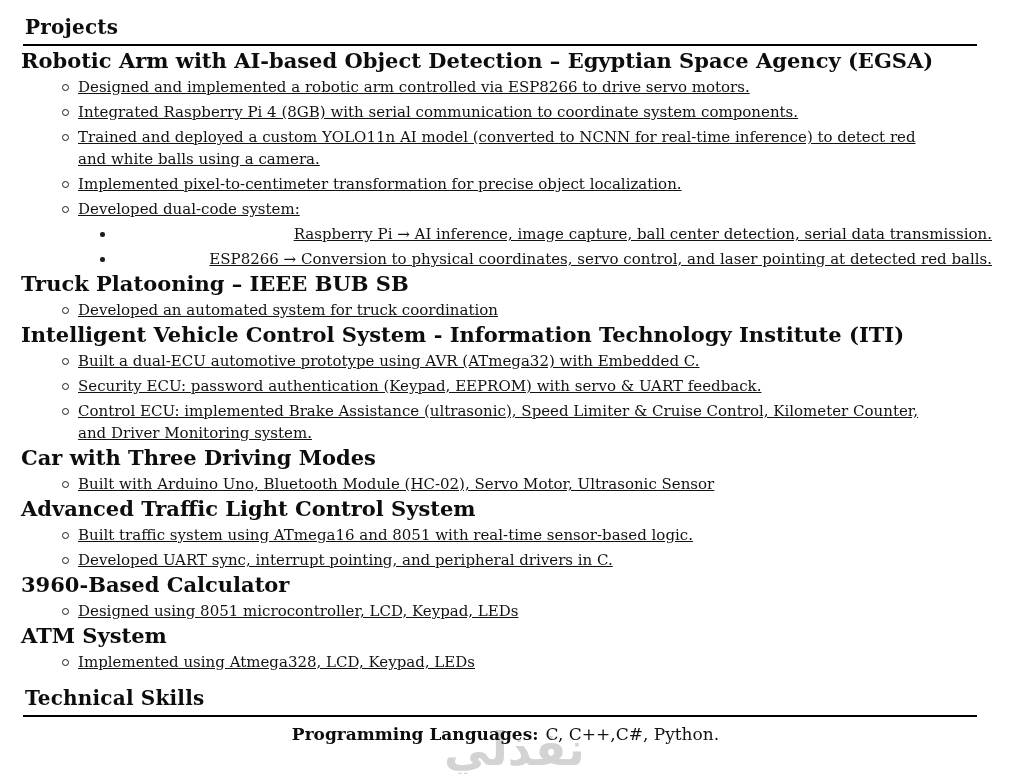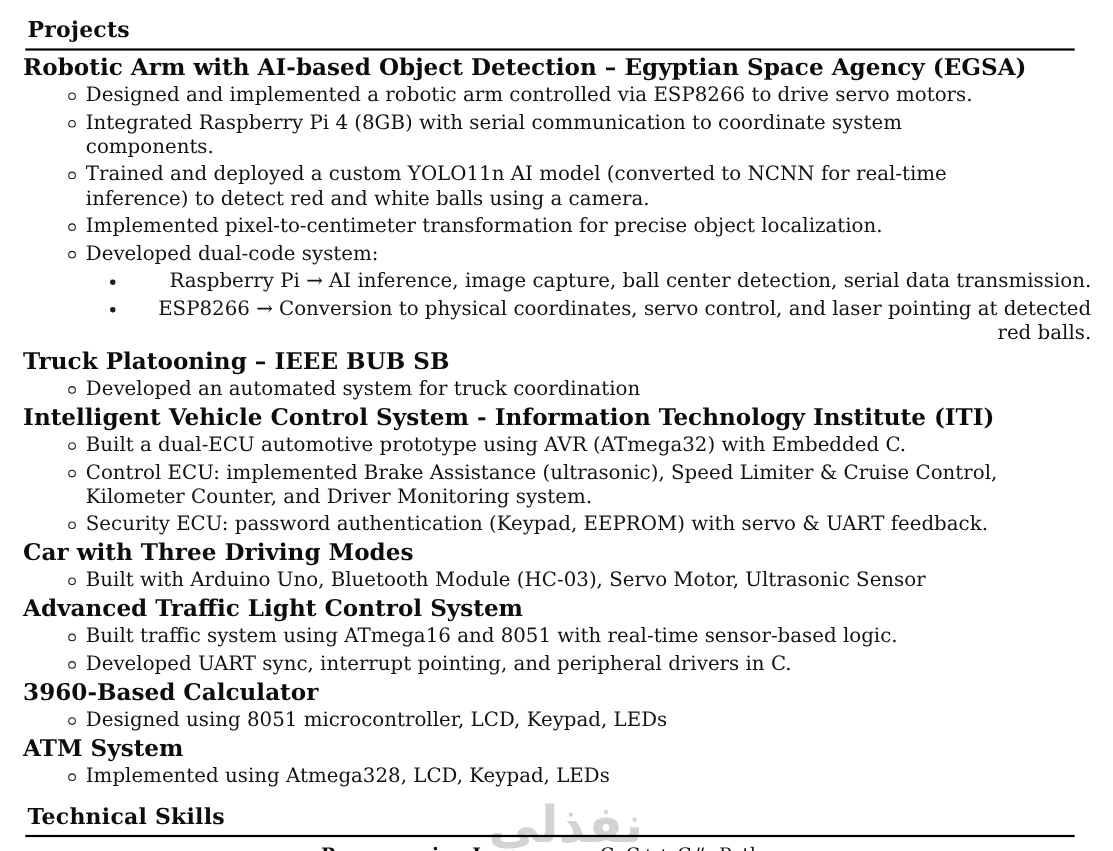--- a/index.html
+++ b/index.html
@@ -21,21 +21,21 @@
     height: 0; border-top: 2px solid #000;
     margin: 4px 35px 5px 23px;
   }
   .project-heading {
     font-size: 21px; line-height: 20px; font-weight: bold;
     margin: 4px 35px 5px 21px; color: #0d0d0d;
   }
   ul.bullets {
     list-style: none;
     margin: 0; padding: 0 84px 0 78px;
-    font-size: 18px; line-height: 22px;
+    font-size: 15px; line-height: 22px; text-decoration: underline;
   }
   ul.bullets > li { position: relative; margin: 0 0 3px 0; }
   .mk-circle {
     position: absolute; left: -16px; top: 8px;
     width: 5px; height: 5px;
     border: 1px solid #1c1c1c; border-radius: 50%;
     background: transparent;
   }
   ul.sub-bullets {
     list-style: none;
@@ -99,27 +99,27 @@
     </ul>
 
     <h2 class="project-heading">Truck Platooning – IEEE BUB SB</h2>
     <ul class="bullets">
       <li><span class="mk-circle"></span><span>Developed an automated system for truck coordination</span></li>
     </ul>
 
     <h2 class="project-heading">Intelligent Vehicle Control System - Information Technology Institute (ITI)</h2>
     <ul class="bullets">
       <li><span class="mk-circle"></span><span>Built a dual-ECU automotive prototype using AVR (ATmega32) with Embedded C.</span></li>
+      <li><span class="mk-circle"></span><span>Security ECU: password authentication (Keypad, EEPROM) with servo &amp; UART feedback.</span></li>
       <li><span class="mk-circle"></span><span>Control ECU: implemented Brake Assistance (ultrasonic), Speed Limiter &amp; Cruise Control, Kilometer Counter, and Driver Monitoring system.</span></li>
-      <li><span class="mk-circle"></span><span>Security ECU: password authentication (Keypad, EEPROM) with servo &amp; UART feedback.</span></li>
     </ul>
 
     <h2 class="project-heading">Car with Three Driving Modes</h2>
     <ul class="bullets">
-      <li><span class="mk-circle"></span><span>Built with Arduino Uno, Bluetooth Module (HC-03), Servo Motor, Ultrasonic Sensor</span></li>
+      <li><span class="mk-circle"></span><span>Built with Arduino Uno, Bluetooth Module (HC-02), Servo Motor, Ultrasonic Sensor</span></li>
     </ul>
 
     <h2 class="project-heading">Advanced Traffic Light Control System</h2>
     <ul class="bullets">
       <li><span class="mk-circle"></span><span>Built traffic system using ATmega16 and 8051 with real-time sensor-based logic.</span></li>
       <li><span class="mk-circle"></span><span>Developed UART sync, interrupt pointing, and peripheral drivers in C.</span></li>
     </ul>
 
     <h2 class="project-heading">3960-Based Calculator</h2>
     <ul class="bullets">

